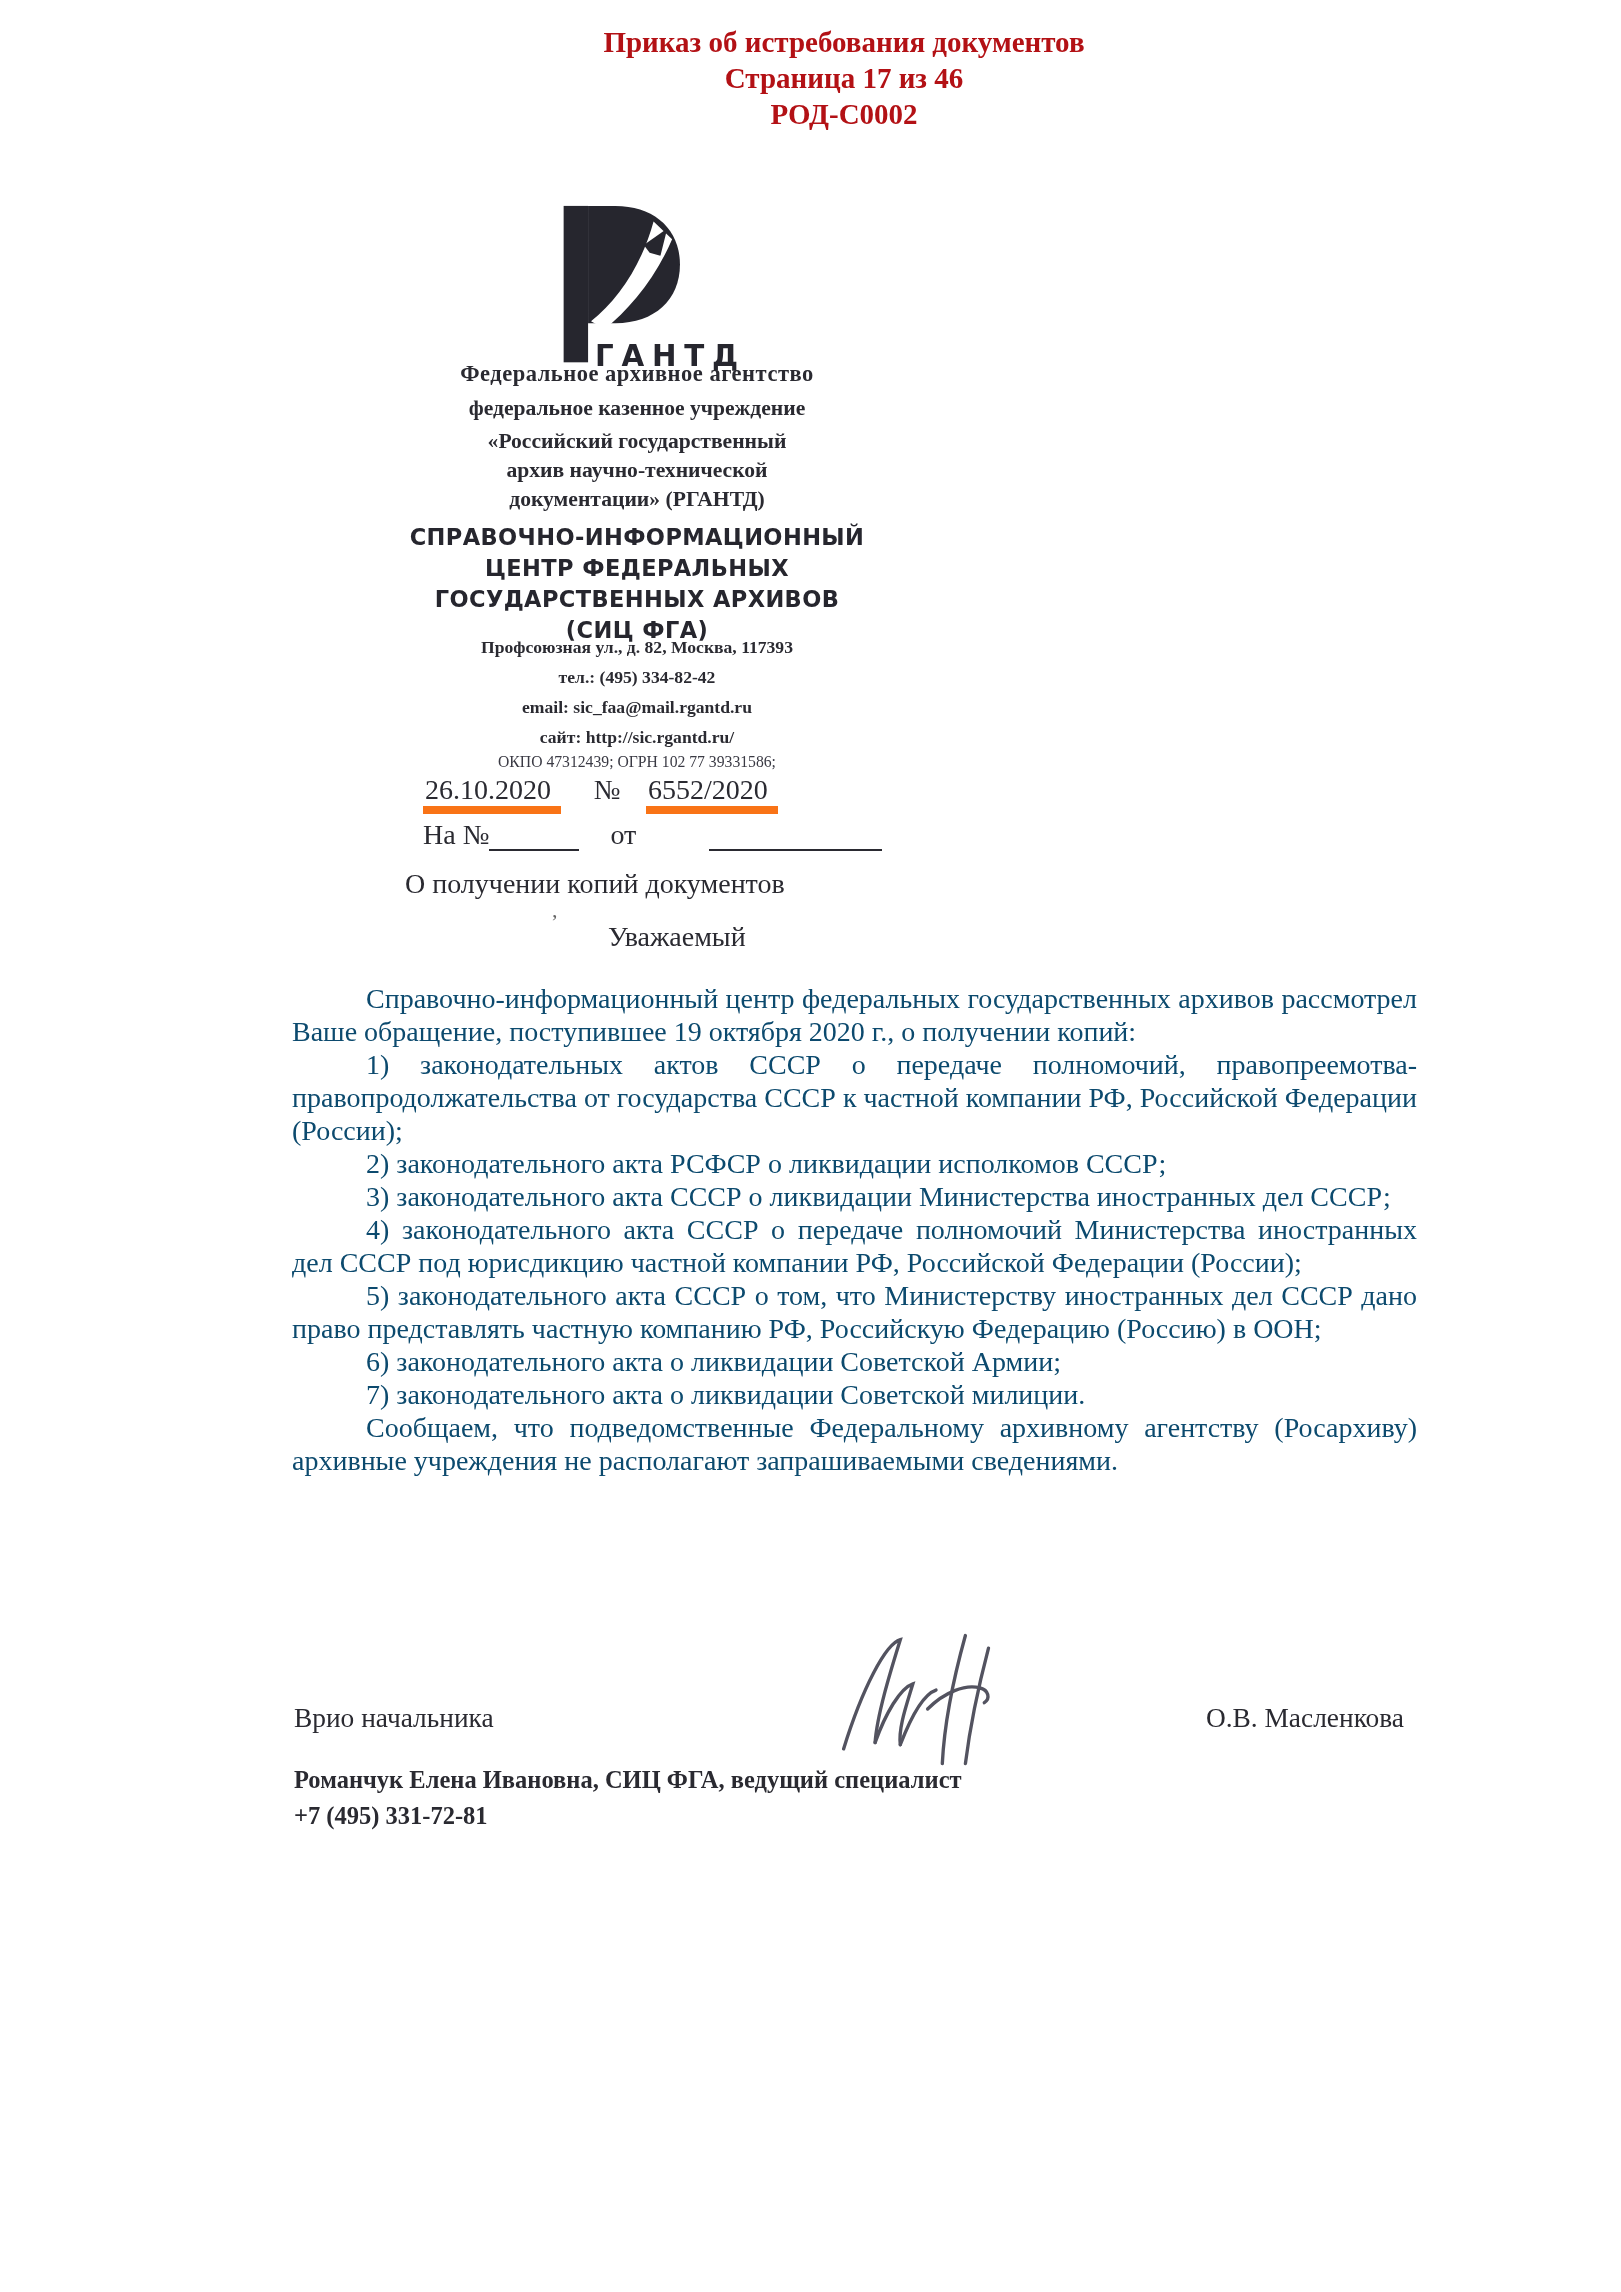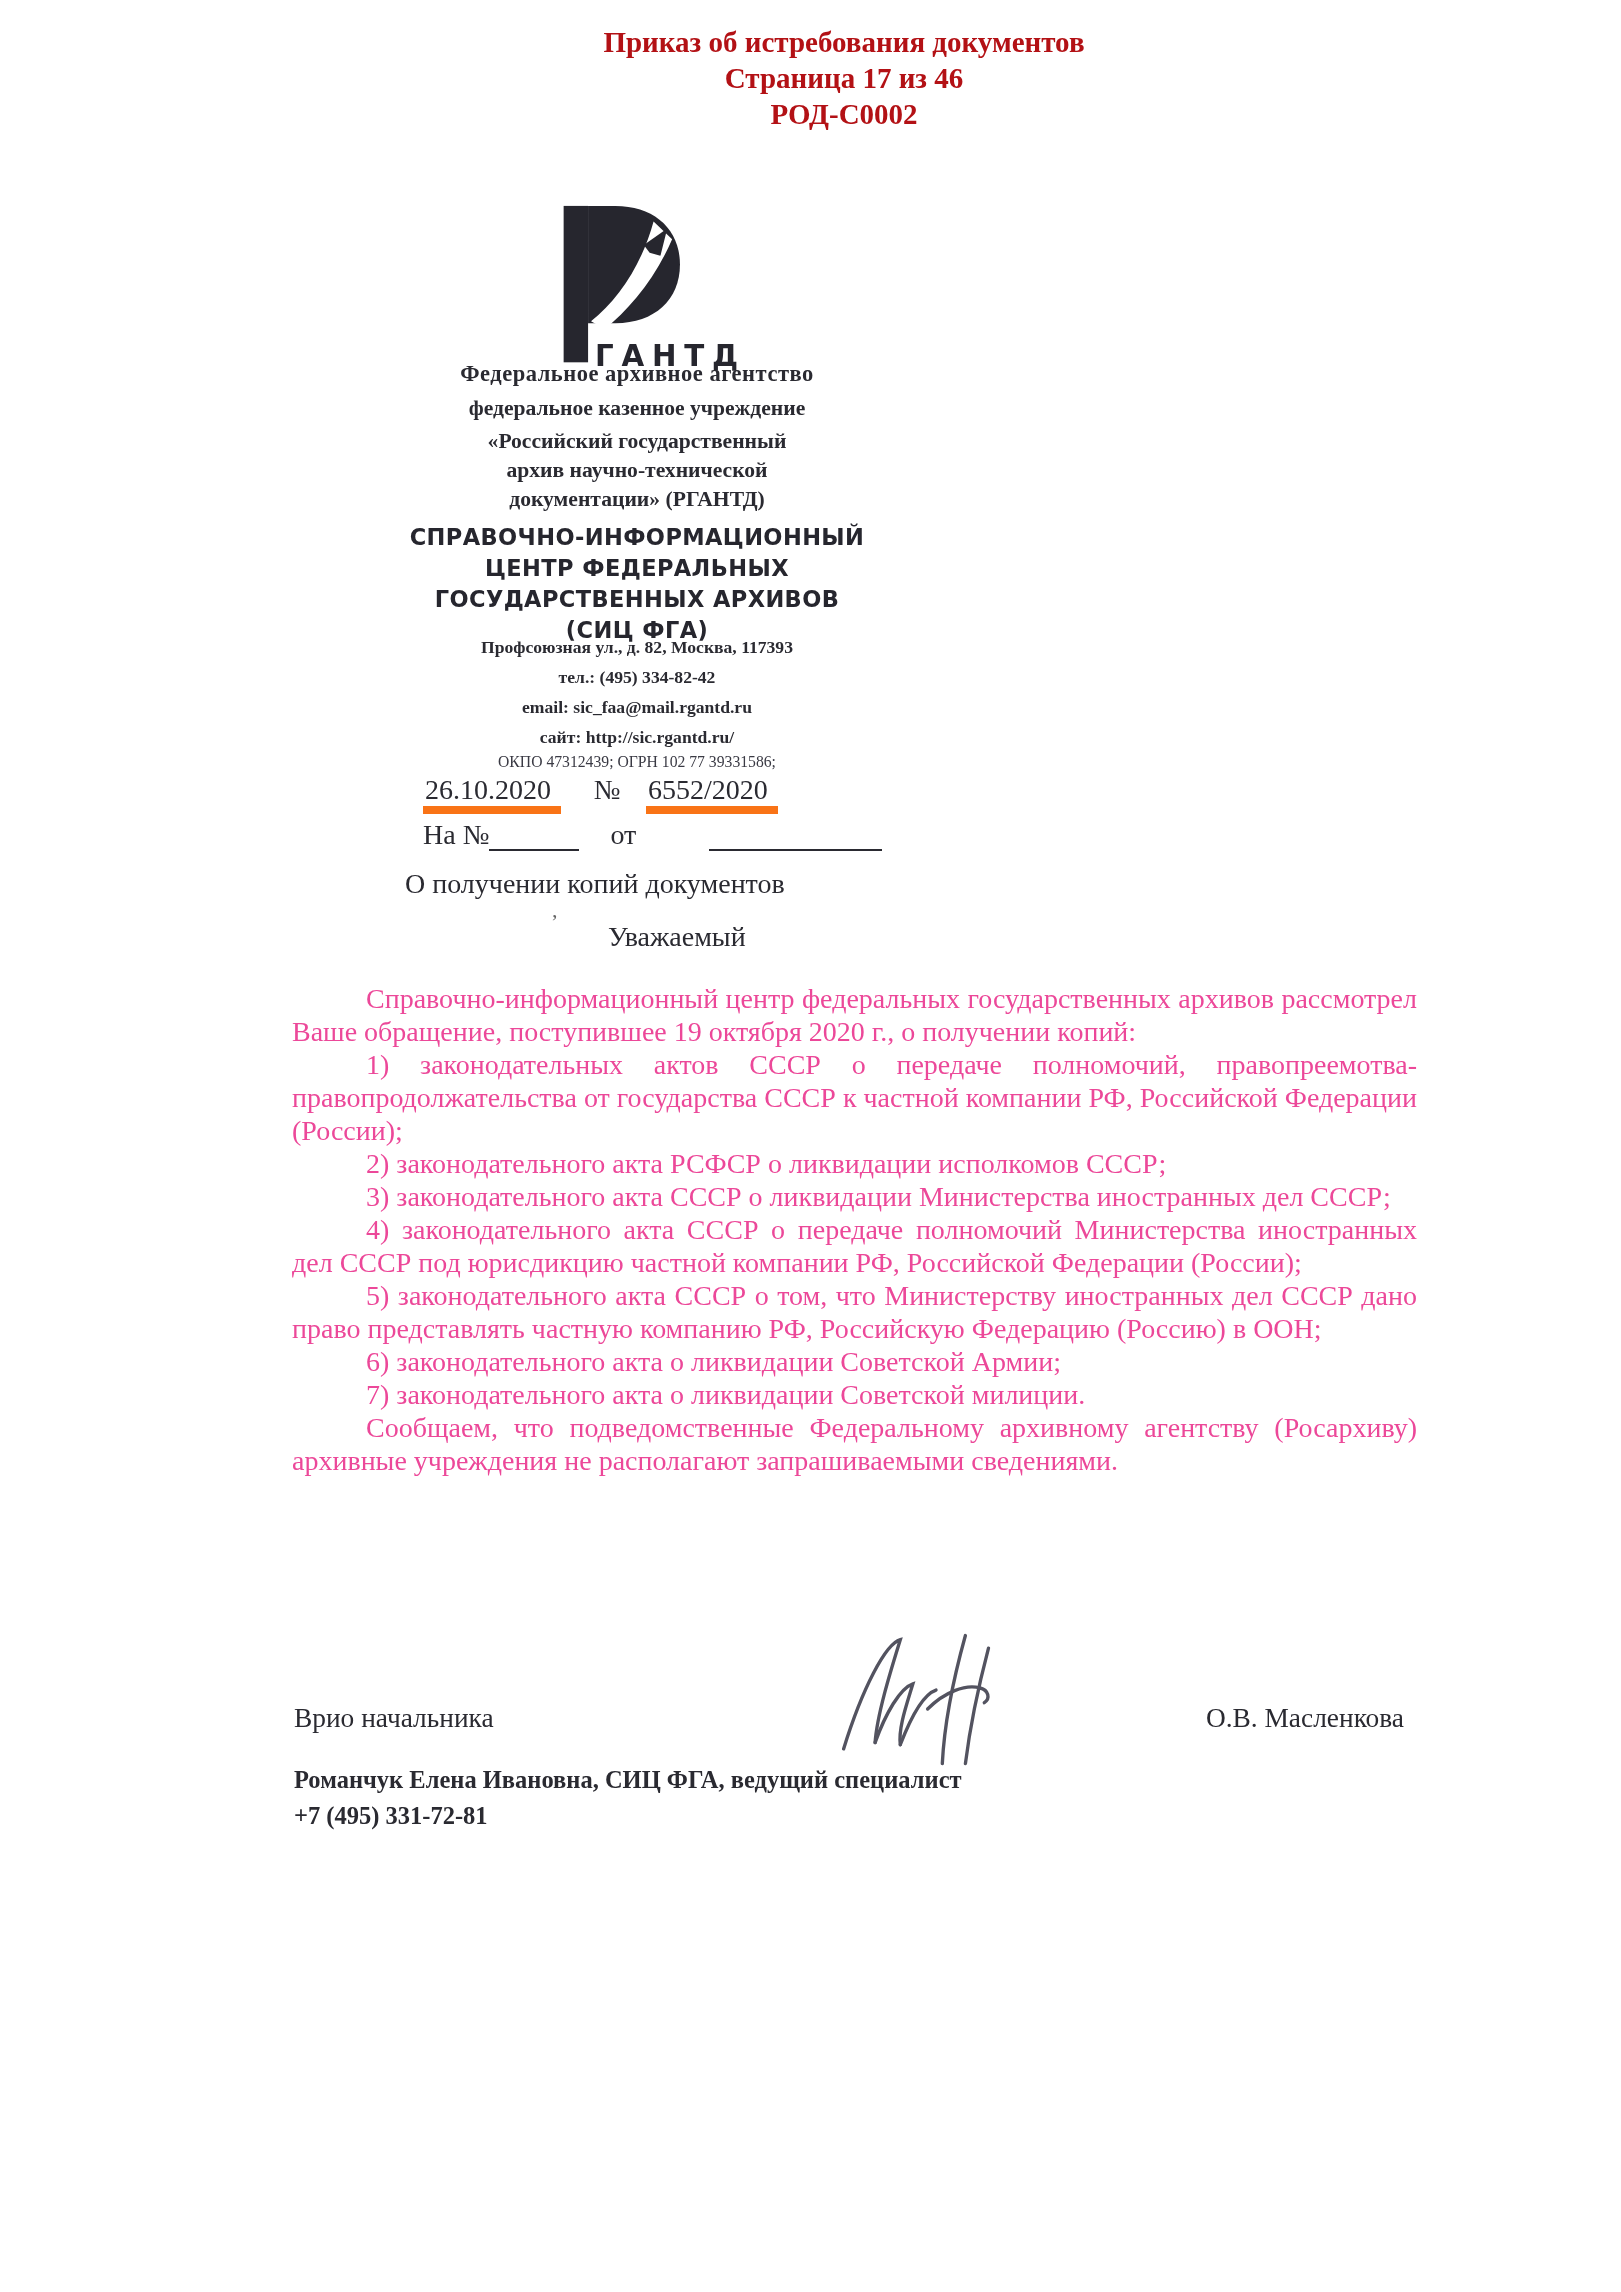--- a/index.html
+++ b/index.html
@@ -32,21 +32,21 @@
   .blank-short { width:90px; }
   .blank-long  { width:173px; margin-left:73px; }
   .ref-ot { margin-left:31px; }
   
   .subject  { position:absolute; left:405px; top:868px; font-size:28px; }
   .subject-mark { position:absolute; left:551px; top:910px; font-size:21.6px; color:#666; }
   .greeting { position:absolute; left:608px; top:921px; font-size:28px; }
   
   .body-text {
     position:absolute; left:292px; top:982px; width:1125px;
-    font-size:28px; line-height:33px; text-align:justify; color:#ec4899;
+    font-size:28px; line-height:33px; text-align:justify; color:#0c4a6e;
   }
   .body-text p { margin:0; text-indent:74px; }
   
   .sign-row {
     position:absolute; left:294px; top:1703px; width:1110px;
     display:flex; justify-content:space-between; font-size:27.4px;
   }
   .signature-svg { position:absolute; left:828px; top:1625px; }
   
   .executor { position:absolute; left:294px; top:1762px; font-size:24.5px; line-height:36px;font-weight:bold; }

